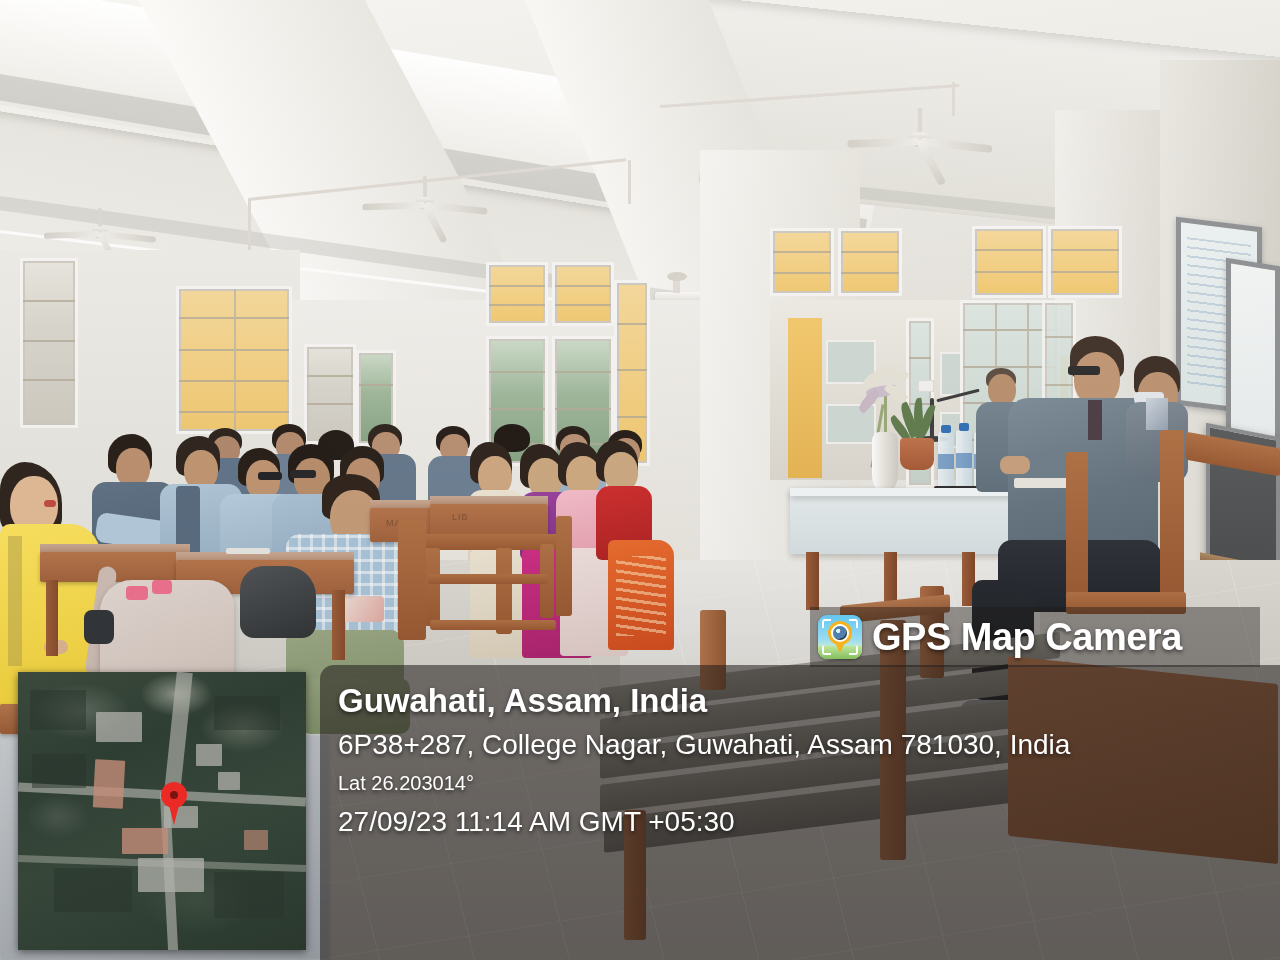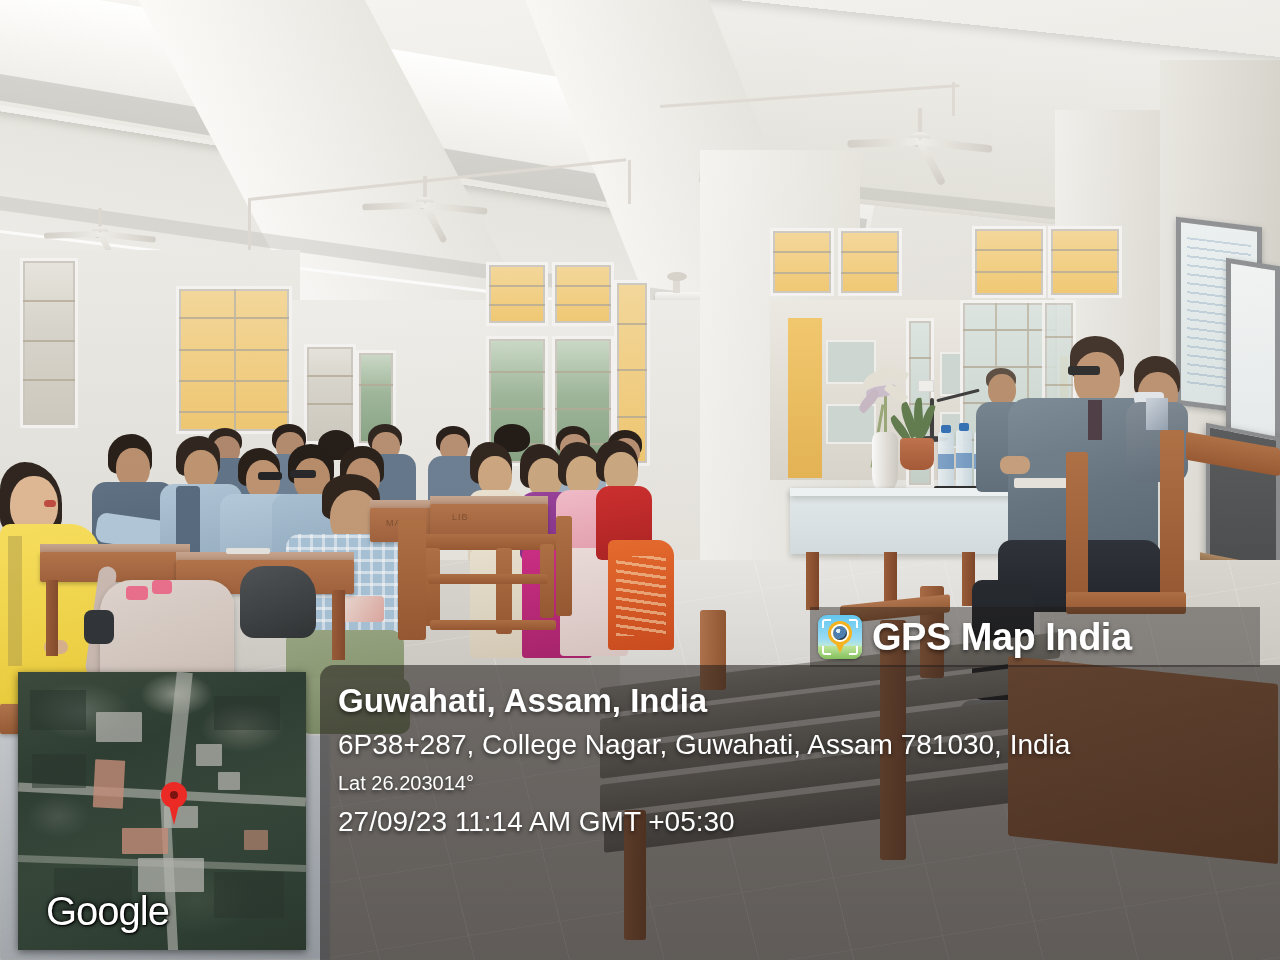--- a/index.html
+++ b/index.html
@@ -588,21 +588,21 @@
   <div id="logo-strip">
     <div id="logo-icon">
       <div class="grass"></div>
       <div class="pin"></div>
       <div class="lens"></div>
       <div class="br tl"></div>
         <div class="br tr"></div>
       <div class="br bl"></div>
         <div class="br br2"></div>
     </div>
-    <div id="logo-text">GPS Map India</div>
+    <div id="logo-text">GPS Map Camera</div>
   </div>
 
   <div id="info-panel">
     <div class="line" id="line-city">Guwahati, Assam, India</div>
     <div class="line" id="line-addr">6P38+287, College Nagar, Guwahati, Assam 781030, India</div>
     <div class="line" id="line-lat">Lat 26.203014°</div>
     <div class="line" id="line-stamp">27/09/23 11:14 AM GMT +05:30</div>
   </div>
 
   <div id="map-thumb">
@@ -625,16 +625,15 @@
     <div class="roof grey" style="left:146px;top:134px;width:34px;height:22px;"></div>
     <div class="roof grey" style="left:120px;top:186px;width:66px;height:34px;"></div>
     <div class="roof grey" style="left:178px;top:72px;width:26px;height:22px;"></div>
     <div class="roof grey" style="left:200px;top:100px;width:22px;height:18px;"></div>
     <div class="roof" style="left:226px;top:158px;width:24px;height:20px;opacity:.8;"></div>
     <div id="map-pin">
       <div class="pin-tail"></div>
       <div class="pin-head"></div>
       <div class="pin-dot"></div>
     </div>
-    <div id="google-wm">Google</div>
   </div>
 
 </div>
 
 </body></html>

